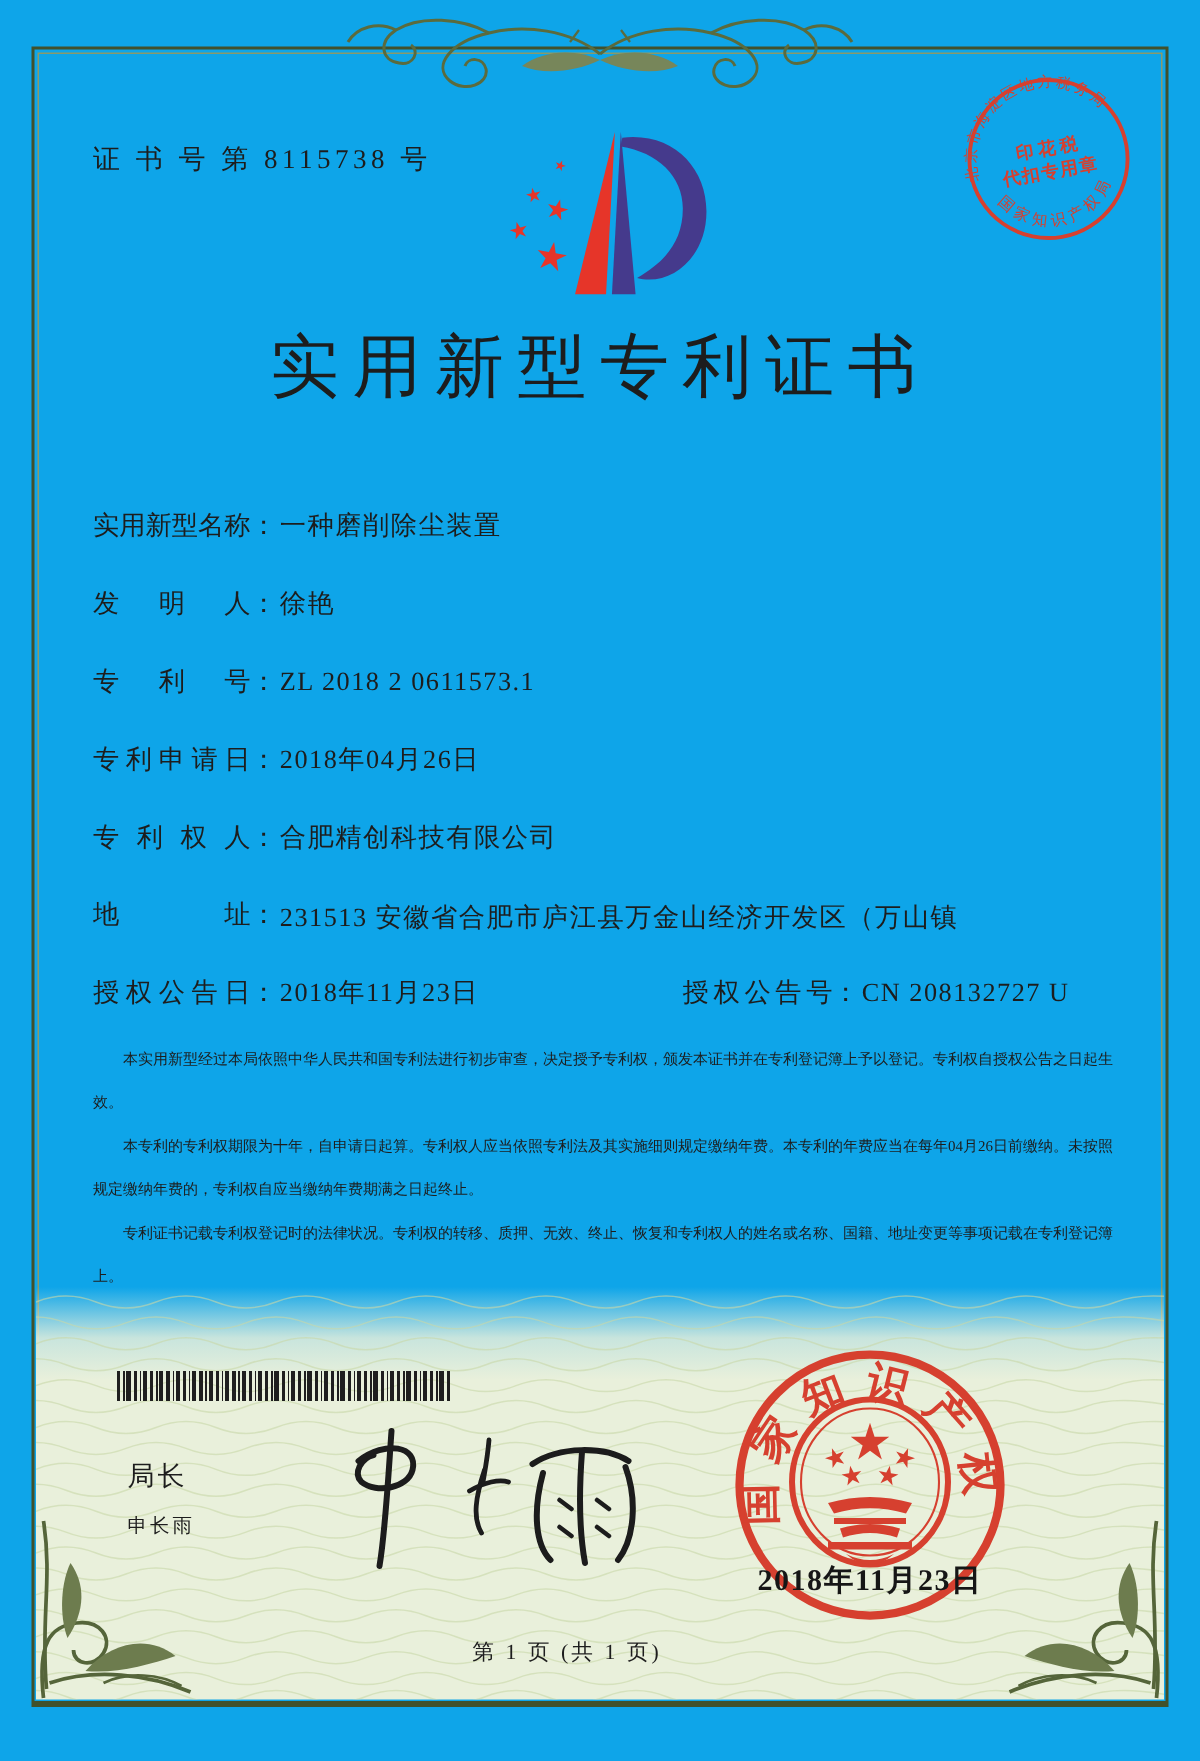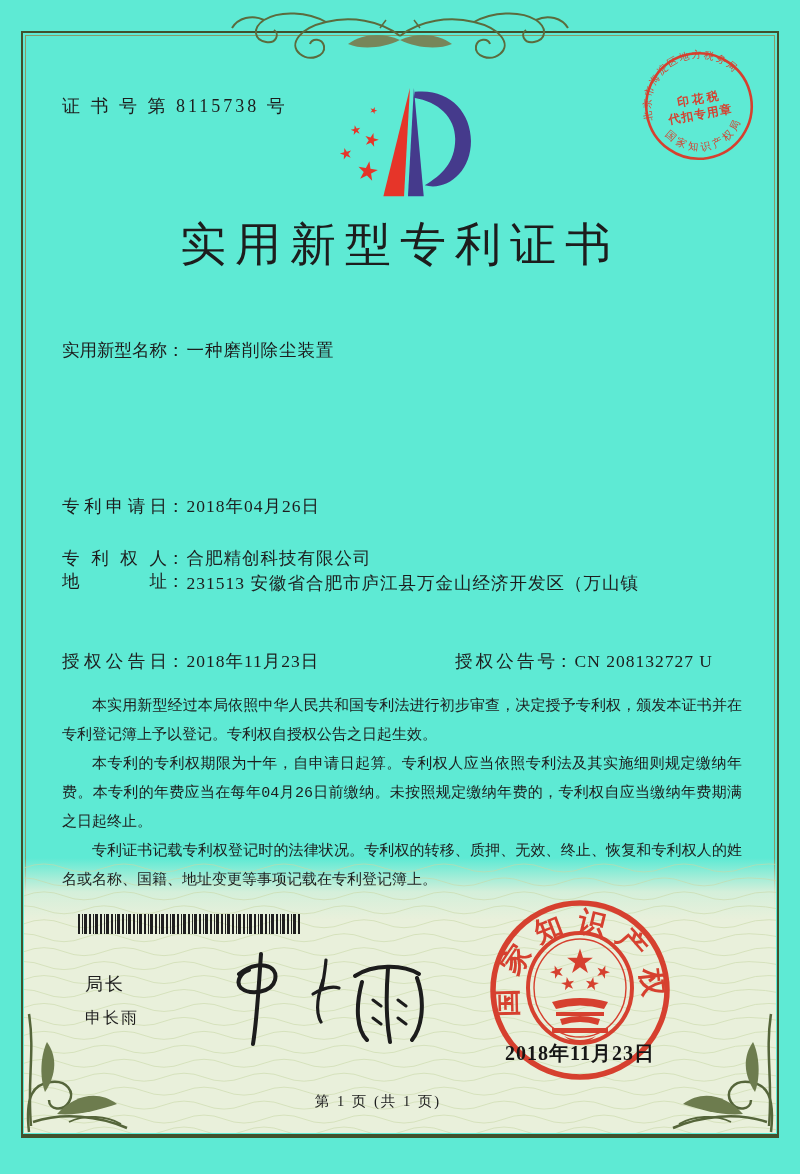--- a/index.html
+++ b/index.html
@@ -1,16 +1,16 @@
 <!DOCTYPE html>
 <html><head>
 <meta charset="utf-8">
 <style>
   html,body{margin:0;padding:0;background:#e8e8e4;}
-  .page{position:relative;width:800px;height:1174px;margin:0 auto;background:#5eead4;
+  .page{position:relative;width:800px;height:1174px;margin:0 auto;background:#0ea5e9;
         font-family:"Liberation Serif","DejaVu Serif",serif;color:#1d1d1d;overflow:hidden;}
   
   .frame-outer{position:absolute;left:21px;top:31px;right:21px;bottom:36px;
                border:2px solid #41512c;border-bottom-width:4px;}
   .frame-inner{position:absolute;left:2px;top:2px;right:2px;bottom:2px;border:1px solid #8a9a6a;}
   
   .band{position:absolute;left:24px;right:24px;top:858px;bottom:41px;
         background:linear-gradient(180deg, rgba(233,240,219,0) 0px, rgba(233,240,219,.85) 34px, #e9f0db 62px);}
   .band svg{position:absolute;left:0;top:0;width:100%;height:100%;}
   
@@ -18,23 +18,23 @@
   .title{position:absolute;left:0;width:100%;top:214px;text-align:center;
          font-size:46px;font-weight:normal;letter-spacing:9px;}
   .frow{position:absolute;left:62px;font-size:17.5px;line-height:24px;white-space:nowrap;}
   .flabel{display:inline-block;width:105px;text-align:justify;text-align-last:justify;vertical-align:top;}
   .flabel.w100{width:100px;}
   .fcolon{display:inline-block;vertical-align:top;}
   .fval{display:inline-block;vertical-align:top;margin-left:2px;letter-spacing:1px;text-align:right;}
   .addr-lines{display:inline-block;vertical-align:top;margin-left:2px;letter-spacing:1px;line-height:28px;text-align:center;}
   .grant2{position:absolute;left:393px;top:0;}
   .body-text{position:absolute;left:62px;right:58px;top:692px;}
-  .body-text p{margin:0;font-size:15px;line-height:29px;text-indent:2em;text-align:justify;font-family:Liberation Mono, monospace;}
+  .body-text p{margin:0;font-size:10px;line-height:29px;text-indent:2em;text-align:justify;}
   .sig-title{position:absolute;left:85px;top:972px;font-size:18px;letter-spacing:2px;}
-  .sig-name{position:absolute;left:85px;top:1008px;font-size:16px;letter-spacing:2px;}
+  .sig-name{position:absolute;left:85px;top:1008px;font-size:13px;letter-spacing:2px;}
   .footer{position:absolute;left:0;width:756px;top:1092px;text-align:center;font-size:14.5px;letter-spacing:2px;}
   
   .logo{position:absolute;left:332px;top:80px;}
   .stamp{position:absolute;left:637px;top:44px;}
   .main-seal{position:absolute;left:468px;top:878px;}
   .sig-svg{position:absolute;left:205px;top:942px;}
   .ornament-top{position:absolute;left:50%;top:6px;transform:translateX(-50%);}
   .corner-bl{position:absolute;left:23px;bottom:38px;}
   .corner-br{position:absolute;right:23px;bottom:38px;transform:scaleX(-1);}
   .barcode{position:absolute;left:78px;top:914px;width:222px;height:20px;
@@ -152,27 +152,33 @@
         <textPath href="#bp" startOffset="2">国家知识产权局</textPath>
       </text>
     </g>
   </svg>
 
   <div class="title">实用新型专利证书</div>
 
   <div class="frow" style="top:338px">
     <span class="flabel">实用新型名称</span><span class="fcolon">：</span><span class="fval">一种磨削除尘装置</span>
   </div>
+  <div class="frow" style="top:390px">
+    <span class="flabel">发明人</span><span class="fcolon">：</span><span class="fval">徐艳</span>
+  </div>
+  <div class="frow" style="top:442px">
+    <span class="flabel">专利号</span><span class="fcolon">：</span><span class="fval">ZL 2018 2 0611573.1</span>
+  </div>
   <div class="frow" style="top:494px">
     <span class="flabel">专利申请日</span><span class="fcolon">：</span><span class="fval">2018年04月26日</span>
   </div>
   <div class="frow" style="top:546px">
     <span class="flabel">专利权人</span><span class="fcolon">：</span><span class="fval">合肥精创科技有限公司</span>
   </div>
-  <div class="frow" style="top:569px">
+  <div class="frow" style="top:597px">
     <span class="flabel">地址</span><span class="fcolon">：</span><span class="addr-lines"><div>231513 安徽省合肥市庐江县万金山经济开发区（万山镇</div></span>
   </div>
   <div class="frow" style="top:649px">
     <span class="flabel">授权公告日</span><span class="fcolon">：</span><span class="fval">2018年11月23日</span>
     <span class="grant2">
       <span class="flabel w100">授权公告号</span><span class="fcolon">：</span><span class="fval">CN 208132727 U</span>
     </span>
   </div>
 
   <div class="body-text">

